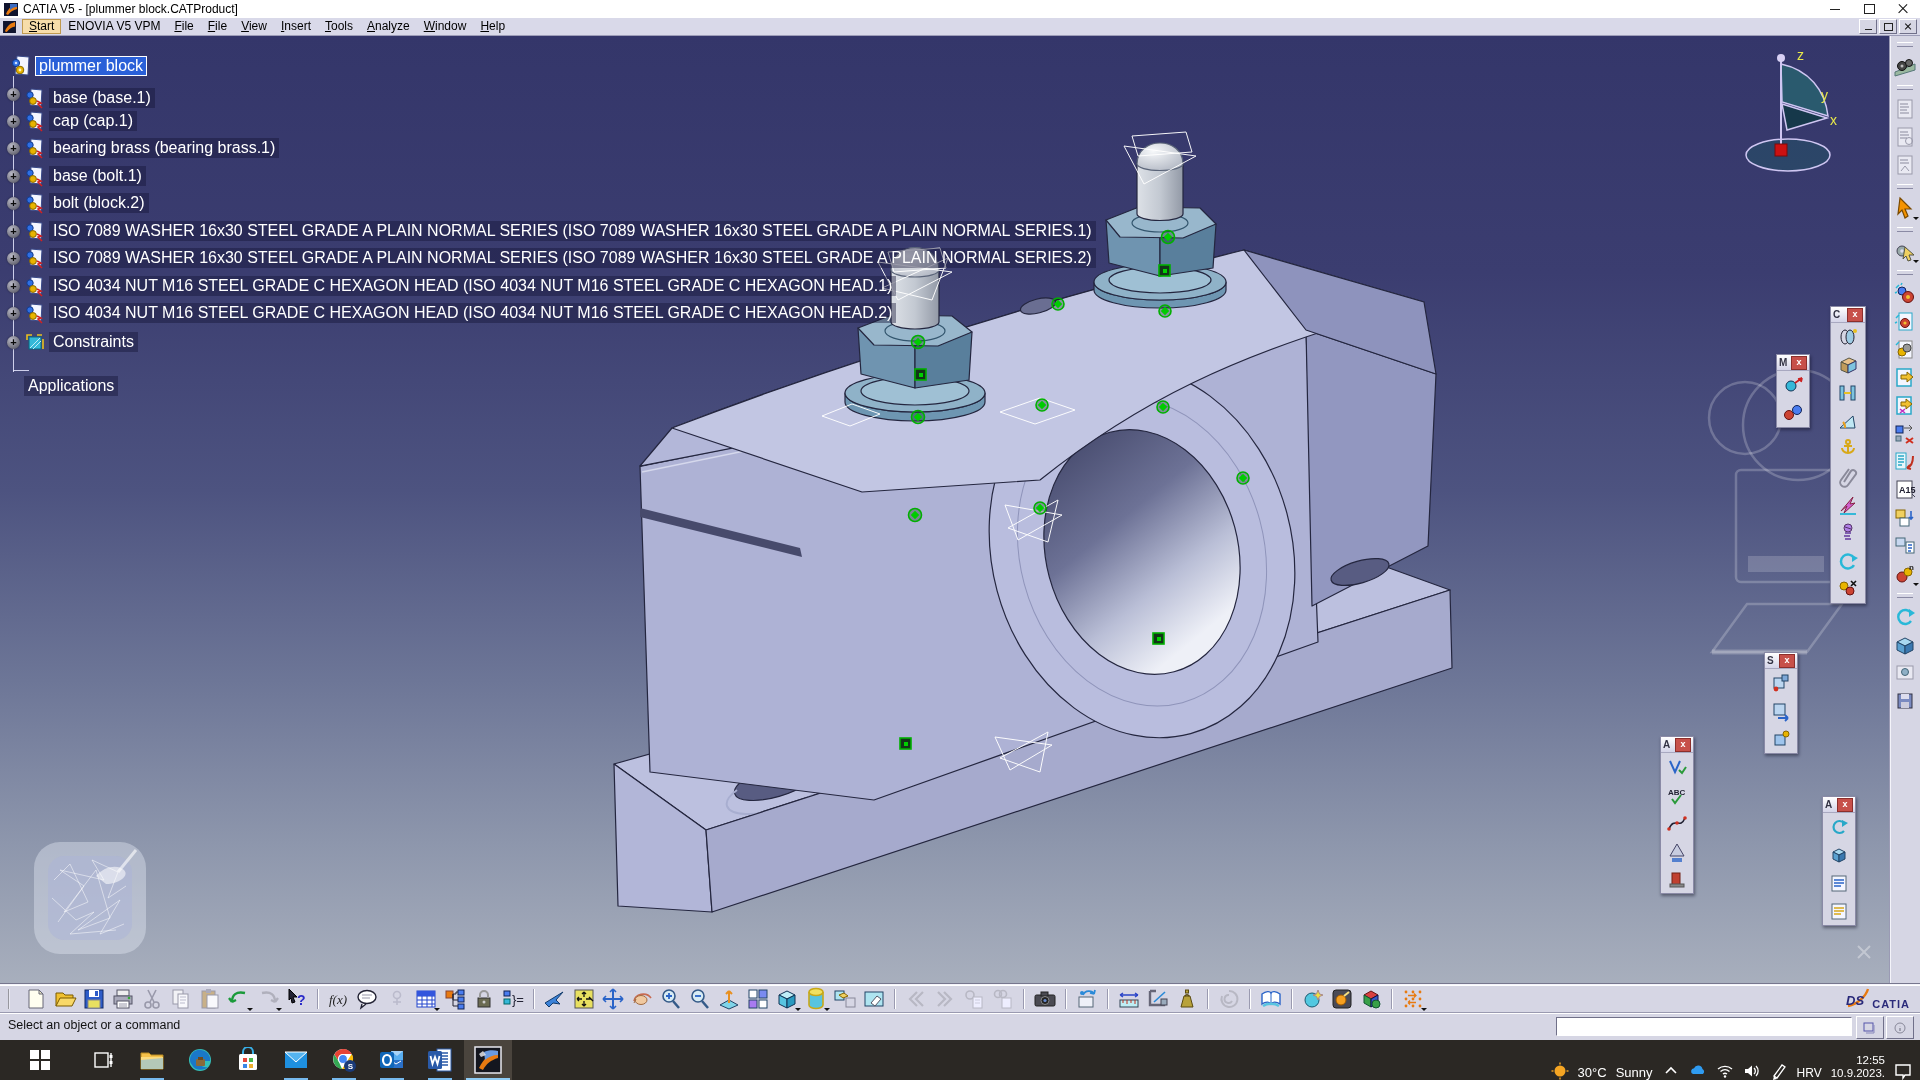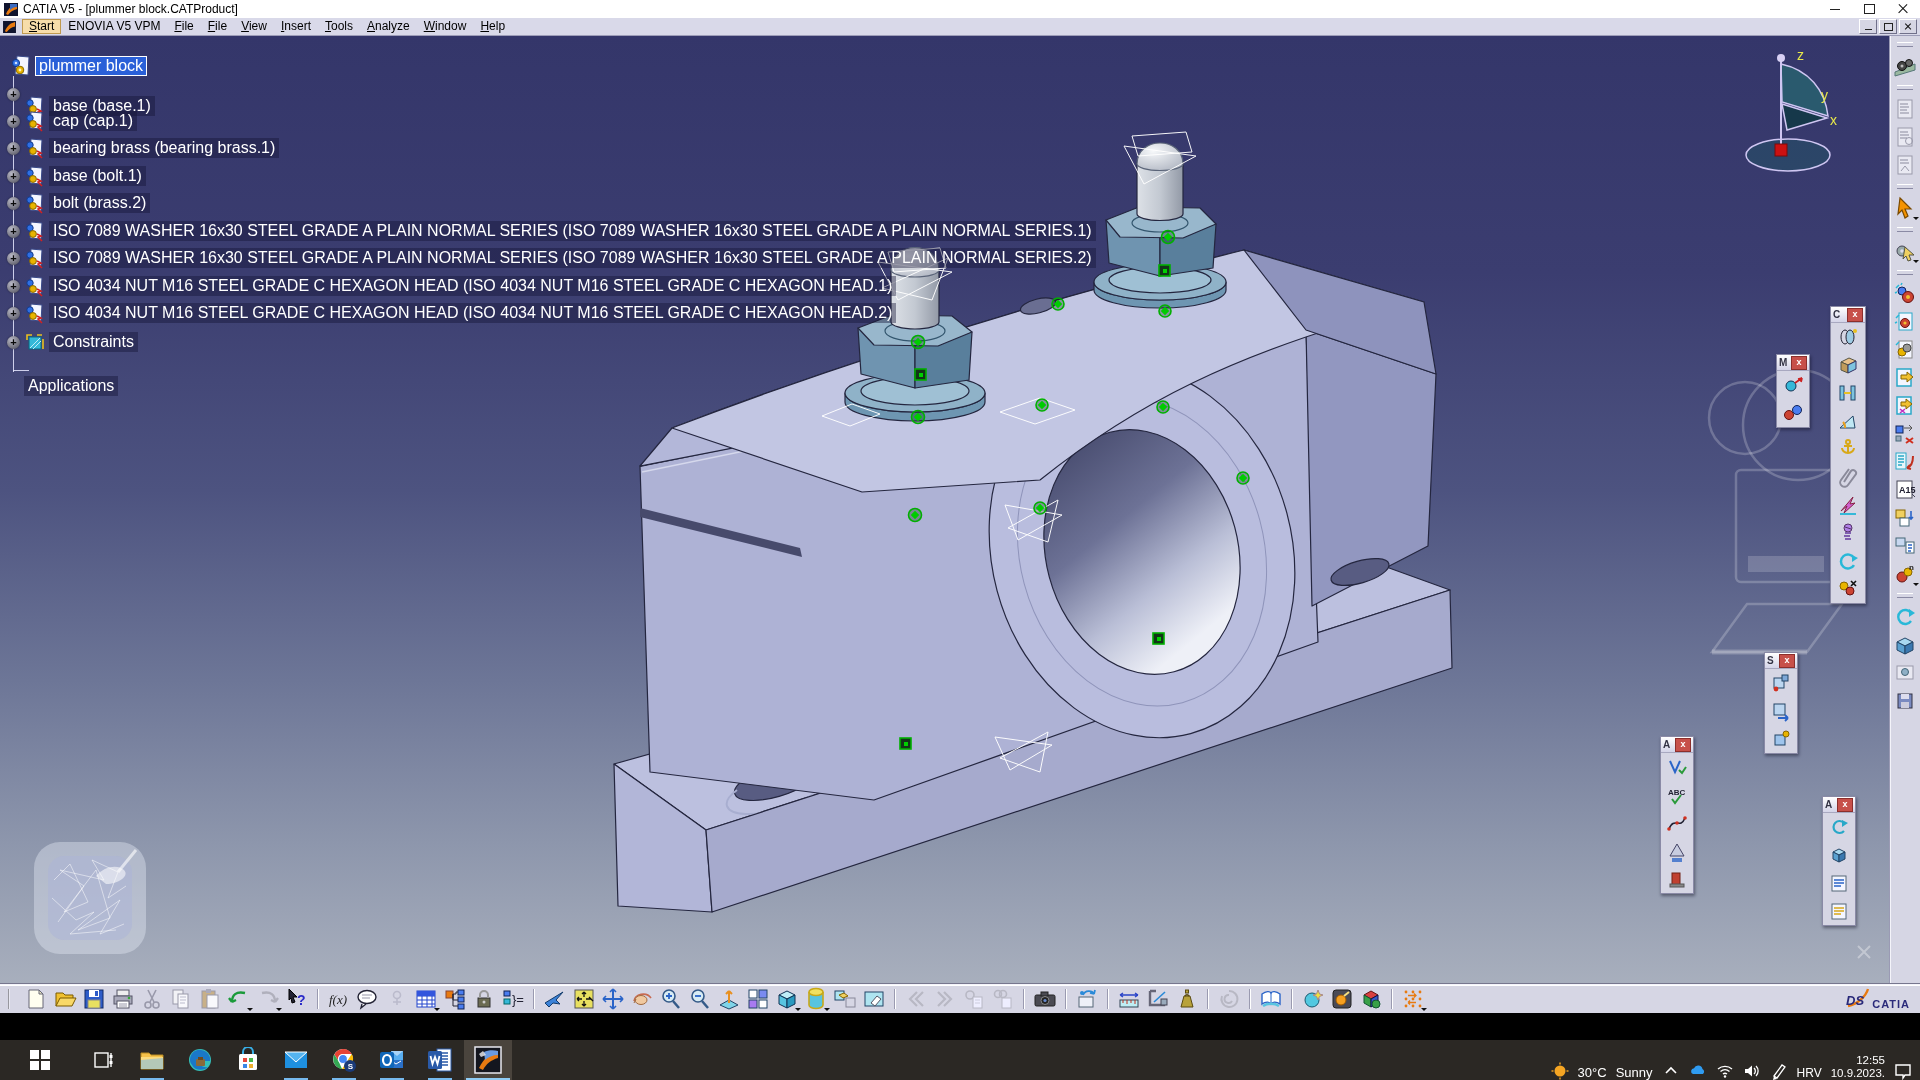--- a/index.html
+++ b/index.html
@@ -359,21 +359,21 @@
           <polygon points="7,1 19,2 18,20 5,19" fill="#f4f6ff" stroke="#3a4a8a"></polygon>
           <circle cx="6" cy="8" r="3.6" fill="#2f6fe4" stroke="#123a8a"></circle>
             <circle cx="6" cy="8" r="1.3" fill="#cfe0ff"></circle>
           <circle cx="10" cy="15" r="3.8" fill="#e8b400" stroke="#8a6a00"></circle>
             <circle cx="10" cy="15" r="1.4" fill="#fff2c0"></circle>
         </svg>
         <span class="tlabel selected">plummer block</span>
       </div>
 
       <div class="exp" style="top:53px;">+</div>
-      <div class="trow" style="left:24px;top:60px;text-align:center;">
+      <div class="trow" style="left:24px;top:52px;text-align:center;">
         <svg class="tico" viewBox="0 0 22 22">
             <polygon points="7,2 18,3 17,19 6,18" fill="#f4f6ff" stroke="#3a4a8a"></polygon>
             <circle cx="6" cy="8" r="3.2" fill="#2f6fe4" stroke="#123a8a"></circle>
             <circle cx="9" cy="14" r="3.4" fill="#e8b400" stroke="#8a6a00"></circle>
             <path d="M13,14 l4,2 -3,1 4,4" stroke="#d42020" stroke-width="1.5" fill="none"></path>
           </svg>
         <span class="tlabel">base (base.1)</span>
       </div>
 
       <div class="exp" style="top:80px;">+</div>
@@ -410,21 +410,21 @@
       </div>
 
       <div class="exp" style="top:162px;">+</div>
       <div class="trow" style="left:24px;top:157px;">
         <svg class="tico" viewBox="0 0 22 22">
             <polygon points="7,2 18,3 17,19 6,18" fill="#f4f6ff" stroke="#3a4a8a"></polygon>
             <circle cx="6" cy="8" r="3.2" fill="#2f6fe4" stroke="#123a8a"></circle>
             <circle cx="9" cy="14" r="3.4" fill="#e8b400" stroke="#8a6a00"></circle>
             <path d="M13,14 l4,2 -3,1 4,4" stroke="#d42020" stroke-width="1.5" fill="none"></path>
           </svg>
-        <span class="tlabel">bolt (brass.2)</span>
+        <span class="tlabel">bolt (block.2)</span>
       </div>
 
       <div class="exp" style="top:190px;">+</div>
       <div class="trow" style="left:24px;top:185px;">
         <svg class="tico" viewBox="0 0 22 22">
             <polygon points="7,2 18,3 17,19 6,18" fill="#f4f6ff" stroke="#3a4a8a"></polygon>
             <circle cx="6" cy="8" r="3.2" fill="#2f6fe4" stroke="#123a8a"></circle>
             <circle cx="9" cy="14" r="3.4" fill="#e8b400" stroke="#8a6a00"></circle>
             <path d="M13,14 l4,2 -3,1 4,4" stroke="#d42020" stroke-width="1.5" fill="none"></path>
           </svg>
@@ -1173,20 +1173,36 @@
 
     <div class="dslogo">
       <svg width="26" height="22" viewBox="0 0 26 22">
         <path d="M4,18 C14,16 22,8 24,1" stroke="#e87a10" stroke-width="2.4" fill="none"></path>
         <text x="2" y="17" font-size="13" font-weight="bold" font-style="italic" fill="#2a2a7a" font-family="Liberation Sans, sans-serif">DS</text>
       </svg>
       <span class="catword">CATIA</span>
     </div>
   </div>
 
+  <div class="statusbar">
+    <span class="statusmsg">Select an object or a command</span>
+    <input class="pwrinput" type="text" value="" style="">
+    <div class="sbtn bv" style="right:36px;left:auto;">
+      <svg width="14" height="12" viewBox="0 0 14 12">
+          <rect x="1" y="1" width="9" height="8" fill="none" stroke="#55a"></rect>
+          <path d="M11,3 v8 h-8" stroke="#88b" fill="none"></path>
+        </svg>
+    </div>
+    <div class="sbtn bv" style="right:6px;left:auto;">
+      <svg width="14" height="12" viewBox="0 0 14 12">
+          <circle cx="7" cy="6" r="5" fill="none" stroke="#889"></circle>
+          <path d="M7,4 v0.2 M7,6 v3" stroke="#889" stroke-width="1.4"></path>
+        </svg>
+    </div>
+  </div>
 
   <div class="taskbar">
     <div class="tcell start">
       <svg width="22" height="22" viewBox="0 0 22 22">
         <rect x="1" y="1" width="9" height="9" fill="#fff"></rect>
           <rect x="12" y="1" width="9" height="9" fill="#fff"></rect>
         <rect x="1" y="12" width="9" height="9" fill="#fff"></rect>
           <rect x="12" y="12" width="9" height="9" fill="#fff"></rect>
       </svg>
     </div>

